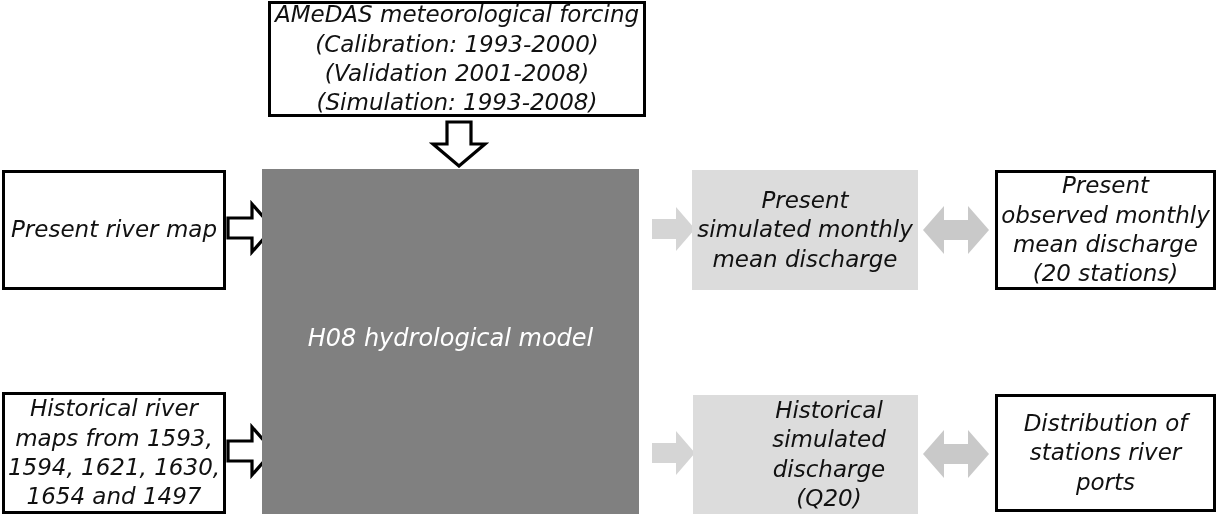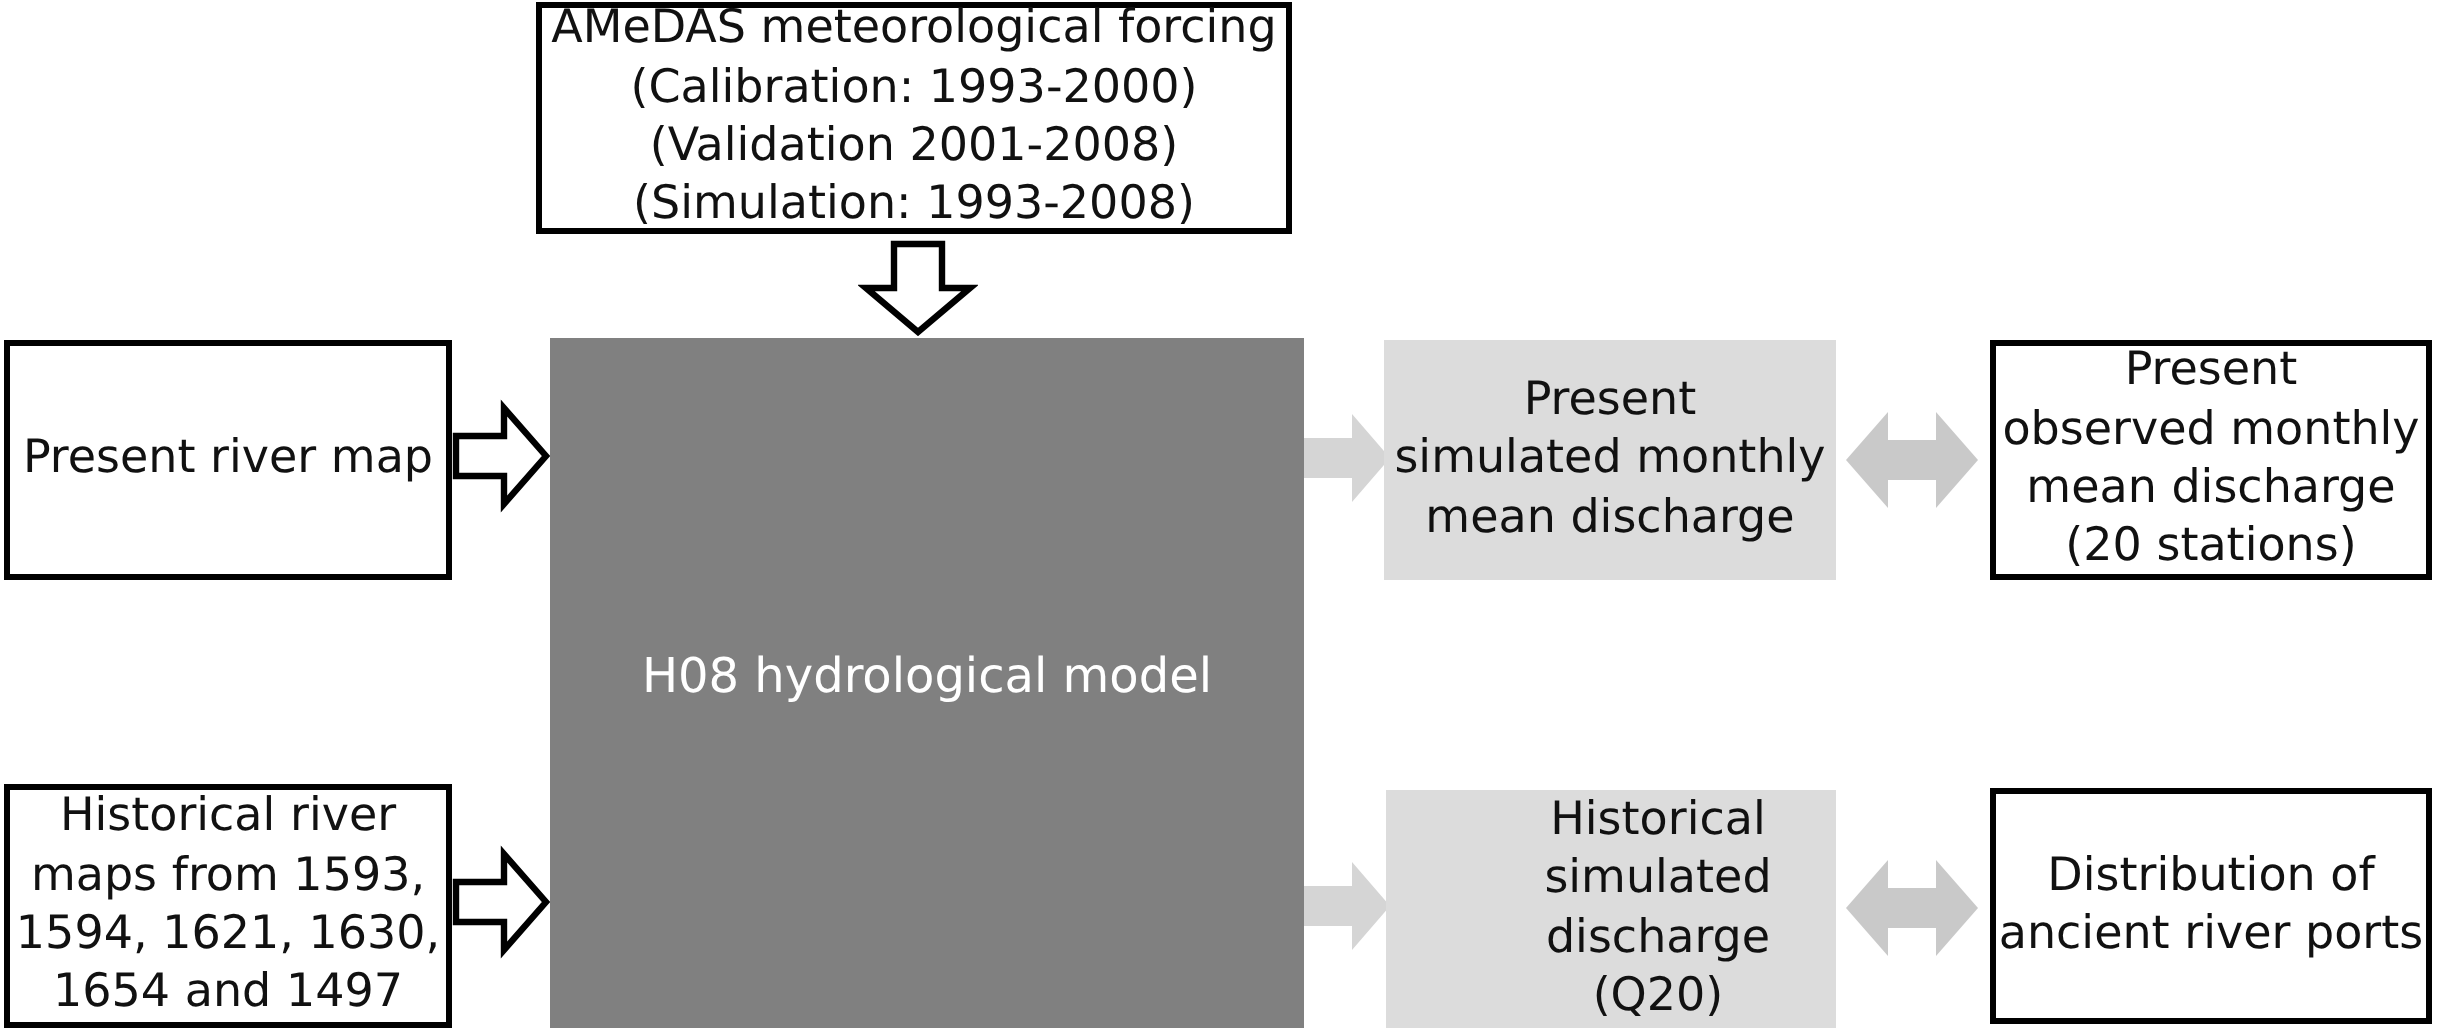--- a/index.html
+++ b/index.html
@@ -9,20 +9,21 @@
   }
   body {
     font-family: "DejaVu Sans", sans-serif;
   }
   #canvas {
     position: relative;
     width: 1220px;
     height: 516px;
     background: #ffffff;
     overflow: hidden;
+    font-style: italic;
   }
 
   .node {
     position: absolute;
     box-sizing: border-box;
     display: flex;
     align-items: center;
     justify-content: center;
     text-align: center;
     line-height: 1.28;
@@ -52,21 +53,21 @@
 
   .arrow {
     position: absolute;
   }
   .arrow svg { display: block; }
 
   
   #forcing-box   { left: 268px; top: 1px;   width: 378px; height: 116px; font-size: 23px; }
   #present-map   { left: 2px;   top: 170px; width: 224px; height: 120px; font-size: 23px; justify-content: center; }
   #historical-map{ left: 2px;   top: 392px; width: 224px; height: 122px; font-size: 23px; }
-  #h08-model     { left: 275px; top: 169px; width: 377px; height: 345px; font-size: 24px;
+  #h08-model     { left: 262px; top: 169px; width: 377px; height: 345px; font-size: 24px;
                    align-items: flex-end; padding-bottom: 160px; text-align: center; }
   #present-sim   { left: 692px; top: 170px; width: 226px; height: 120px; font-size: 23px; }
   #historical-sim{ left: 693px; top: 395px; width: 225px; height: 119px; font-size: 23px; padding-left: 47px; }
   #present-obs   { left: 995px; top: 170px; width: 221px; height: 120px; font-size: 23px; }
   #ancient-ports { left: 995px; top: 394px; width: 221px; height: 118px; font-size: 23px; }
 
   #arrow-down        { left: 429px; top: 120px; }
   #arrow-present-map { left: 226px; top: 198px; }
   #arrow-hist-map    { left: 226px; top: 421px; }
   #arrow-sim-top     { left: 652px; top: 206px; }
@@ -157,16 +158,16 @@
 
   <div class="node box-outline" id="present-obs">
     <span>Present
 observed monthly
 mean discharge
 (20 stations)</span>
   </div>
 
   <div class="node box-outline" id="ancient-ports">
     <span>Distribution of
-ancient river ports</span>
+stations river ports</span>
   </div>
 
 </div>
 
 </body></html>

